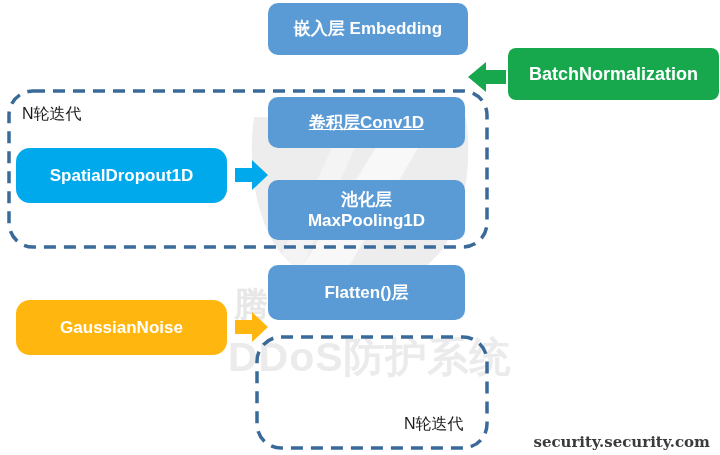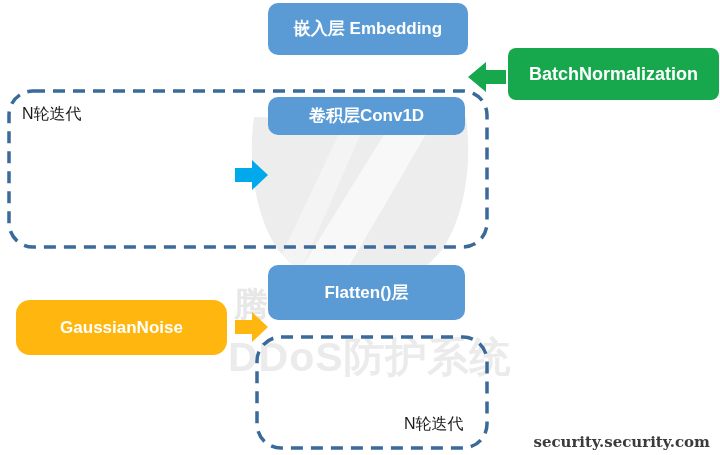--- a/index.html
+++ b/index.html
@@ -14,21 +14,21 @@
     position:absolute;z-index:2;display:flex;align-items:center;justify-content:center;
     color:#ffffff;font-weight:bold;font-size:17px;text-align:center;line-height:1.25;
     border-radius:10px;white-space:pre-line;
   }
   .node-blue{background:#5B9BD5;}
   .node-bright{background:#00A8EC;border-radius:14px;}
   .node-green{background:#17A84E;border-radius:8px;font-size:18px;}
   .node-orange{background:#FFB60E;border-radius:14px;}
   .n-embedding{left:268px;top:3px;width:200px;height:52px;}
   .n-batchnorm{left:508px;top:48px;width:211px;height:52px;}
-  .n-conv1d{left:268px;top:97px;width:197px;height:38px;}
+  .n-conv1d{left:268px;top:97px;width:197px;height:51px;text-decoration:underline;}
   .n-spatialdropout{left:16px;top:148px;width:211px;height:55px;}
   .n-maxpooling{left:268px;top:180px;width:197px;height:60px;}
   .n-flatten{left:268px;top:265px;width:197px;height:55px;}
   .n-gaussiannoise{left:16px;top:300px;width:211px;height:55px;}
   .n-dense{left:270px;top:351px;width:196px;height:53px;}
   
   .group-label{
     position:absolute;z-index:2;color:#1c1c1c;font-size:16px;font-weight:normal;
     font-family:"Liberation Sans", sans-serif;
   }
@@ -70,18 +70,21 @@
 
     <polygon points="235,320 252,320 252,312 268,327 252,342 252,334 235,334" fill="#FFB60E"></polygon>
   </svg>
 
   <div class="group-label gl-1">N轮迭代</div>
   <div class="group-label gl-2">N轮迭代</div>
 
   <div class="node node-green n-batchnorm">BatchNormalization</div>
   <div class="node node-blue n-embedding">嵌入层 Embedding</div>
   <div class="node node-blue n-conv1d">卷积层Conv1D</div>
+  <div class="node node-bright n-spatialdropout">SpatialDropout1D</div>
+  <div class="node node-blue n-maxpooling">池化层
+MaxPooling1D</div>
   <div class="node node-orange n-gaussiannoise">GaussianNoise</div>
   <div class="node node-blue n-flatten">Flatten()层</div>
 
   <div class="footer-url">security.security.com</div>
 
 </div>
 
 </body></html>

